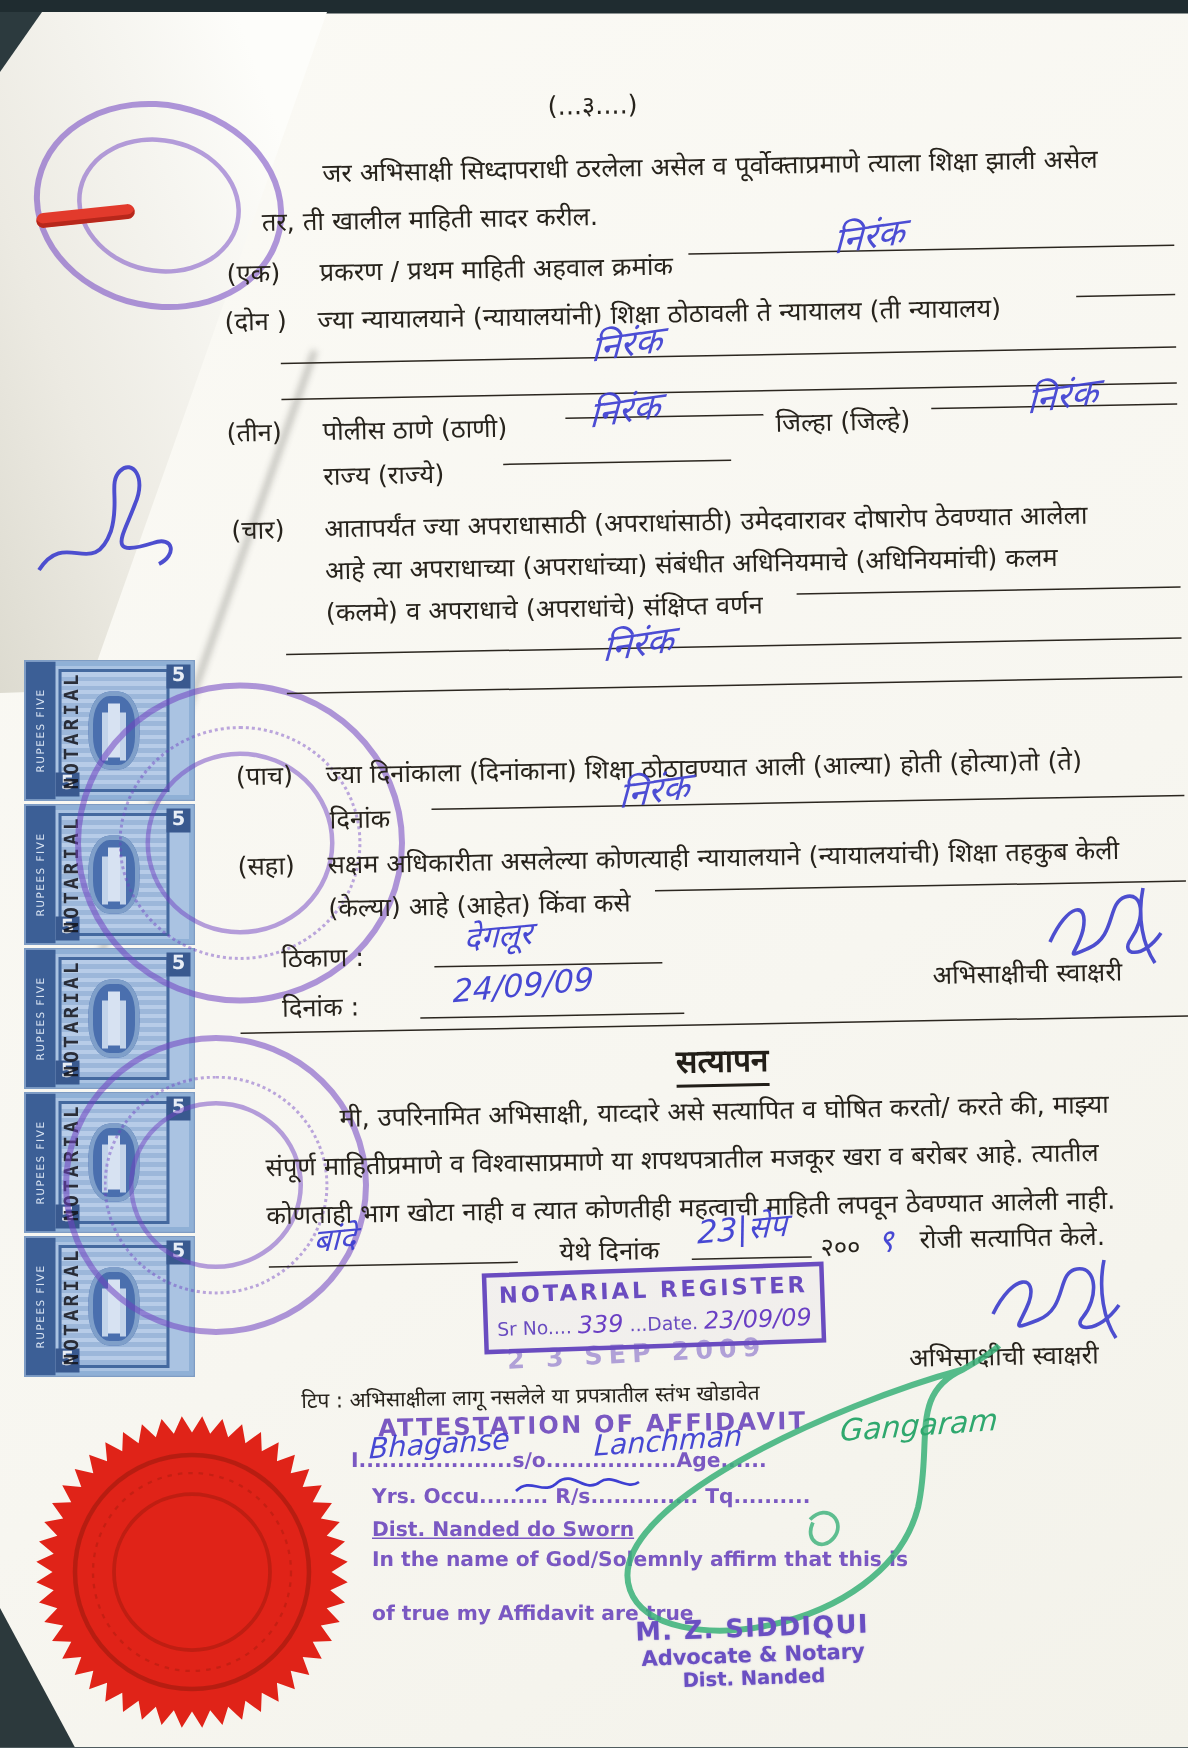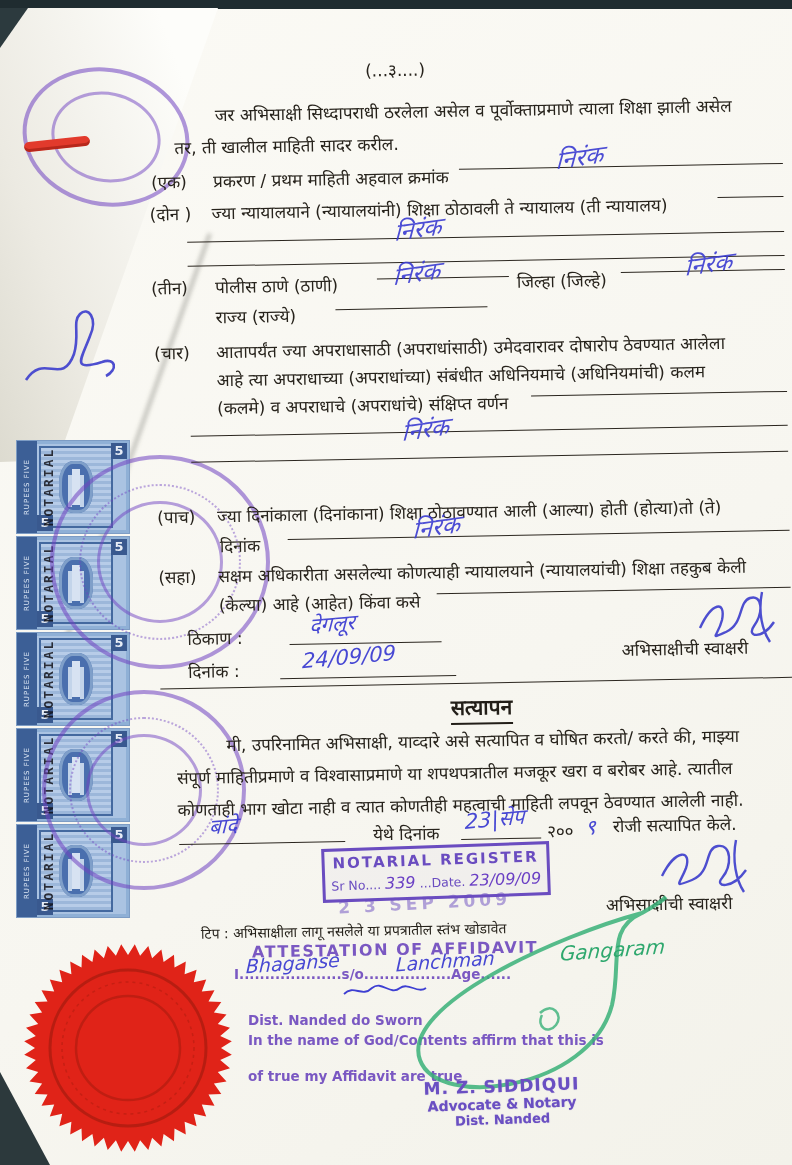--- a/index.html
+++ b/index.html
@@ -233,22 +233,23 @@
   </div>
   <div class="dateseal">2 3 SEP 2009</div>
 
   <svg style="left:652px;top:832px;" width="110" height="64">
     <path d="M10 44 C 24 16, 40 18, 34 36 C 28 52, 20 56, 40 48 C 60 40, 52 16, 66 14 C 80 12, 80 34, 70 46 C 62 55, 80 58, 94 38 M84 8 C 80 28, 84 48, 92 60" fill="none" stroke="#4d4ecf" stroke-width="2.4"></path>
   </svg>
   <div class="pr" style="left:606px;top:892px;transform:rotate(-1deg);">अभिसाक्षीची स्वाक्षरी</div>
 
   <div class="att" style="left:252px;top:940px;font-size:16px;letter-spacing:1.5px;transform:rotate(-1deg);">ATTESTATION OF AFFIDAVIT</div>
   <div class="att" style="left:234px;top:966px;font-size:13.5px;">I....................s/o.................Age......</div>
-  <div class="att" style="left:248px;top:1012px;font-size:13.5px;">Dist. Nanded do Sworn</div>
-  <div class="att" style="left:248px;top:1032px;font-size:13.5px;">In the name of God/Contents affirm that this is</div>
+  <div class="att" style="left:248px;top:990px;font-size:13.5px;">Yrs. Occu......... R/s.............. Tq..........</div>
+  <div class="att" style="left:248px;top:1012px;font-size:13.5px;text-decoration:underline;">Dist. Nanded do Sworn</div>
+  <div class="att" style="left:248px;top:1032px;font-size:13.5px;">In the name of God/Solemnly affirm that this is</div>
   <div class="att" style="left:248px;top:1068px;font-size:13.5px;">of true my Affidavit are true</div>
   <span class="hw2" style="left:246px;top:952px;font-size:19px;">Bhaganse</span>
   <span class="hw2" style="left:396px;top:950px;font-size:19px;">Lanchman</span>
   <svg style="left:340px;top:980px;" width="90" height="22">
     <path d="M4 14 C 14 4, 22 18, 32 8 C 42 0, 50 16, 60 8 C 68 2, 78 14, 86 8" fill="none" stroke="#3e3fd2" stroke-width="1.8"></path>
   </svg>
 
   <svg style="left:360px;top:895px;" width="330" height="230">
     <path d="M282 18 C 200 40, 40 110, 60 165 C 78 215, 230 195, 252 110 C 262 66, 246 34, 282 18 C 292 12, 300 8, 306 2" fill="none" stroke="#38b078" stroke-width="4" opacity="0.85"></path>
     <path d="M180 118 C 192 106, 204 120, 196 130 C 188 140, 176 132, 182 120" fill="none" stroke="#38b078" stroke-width="2.5" opacity="0.8"></path>

